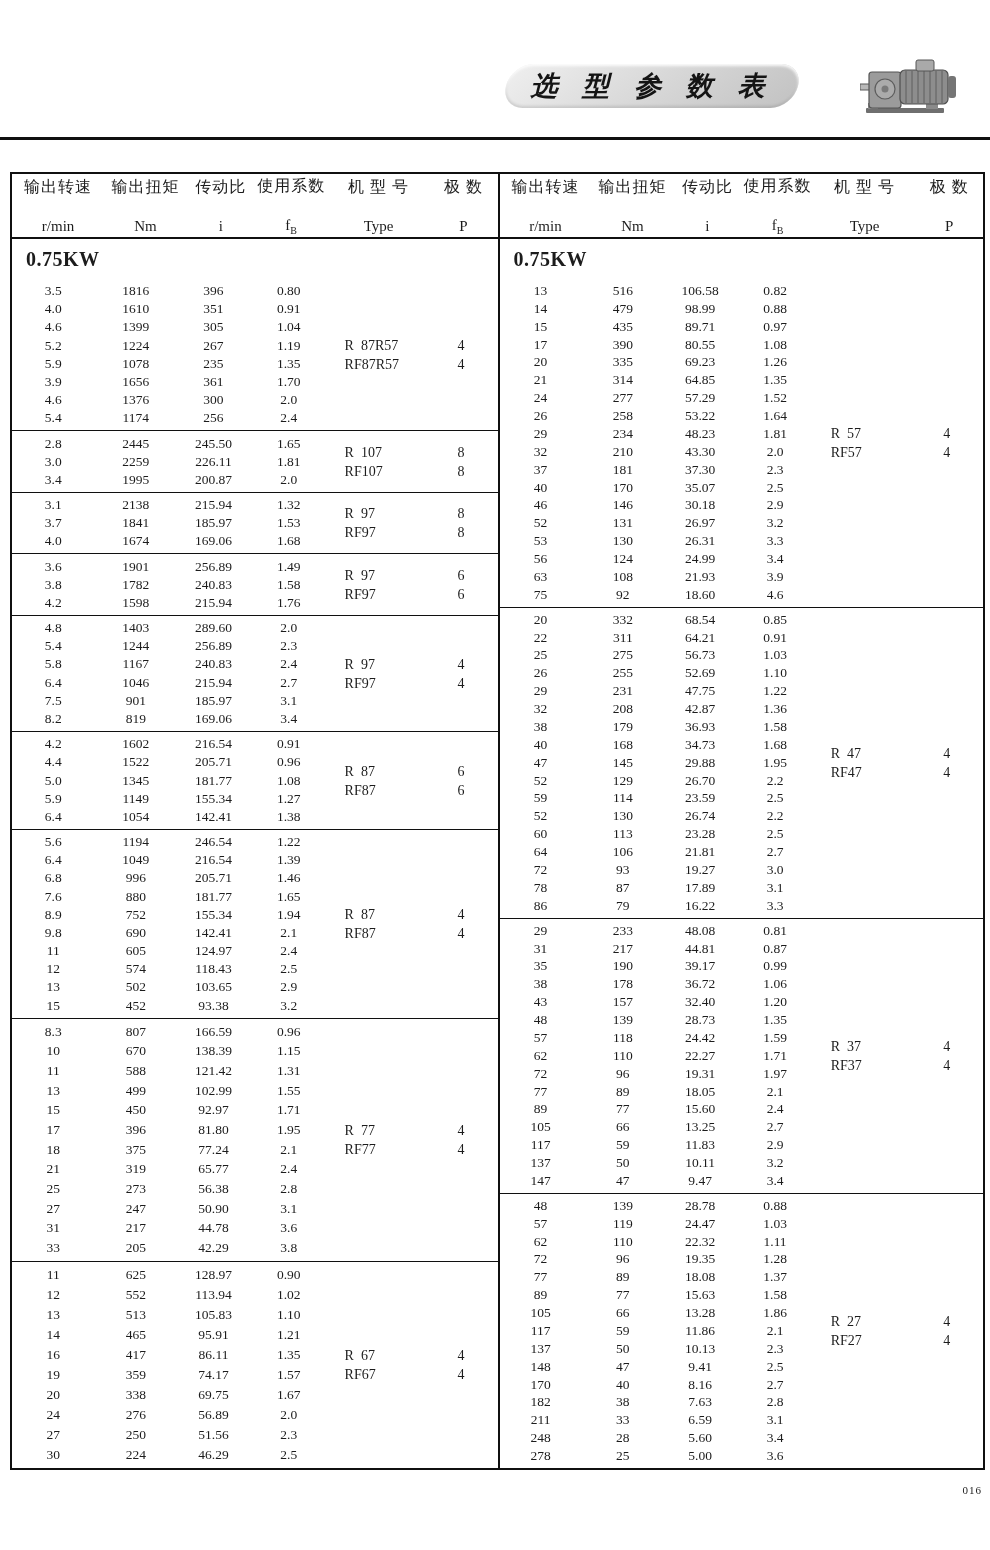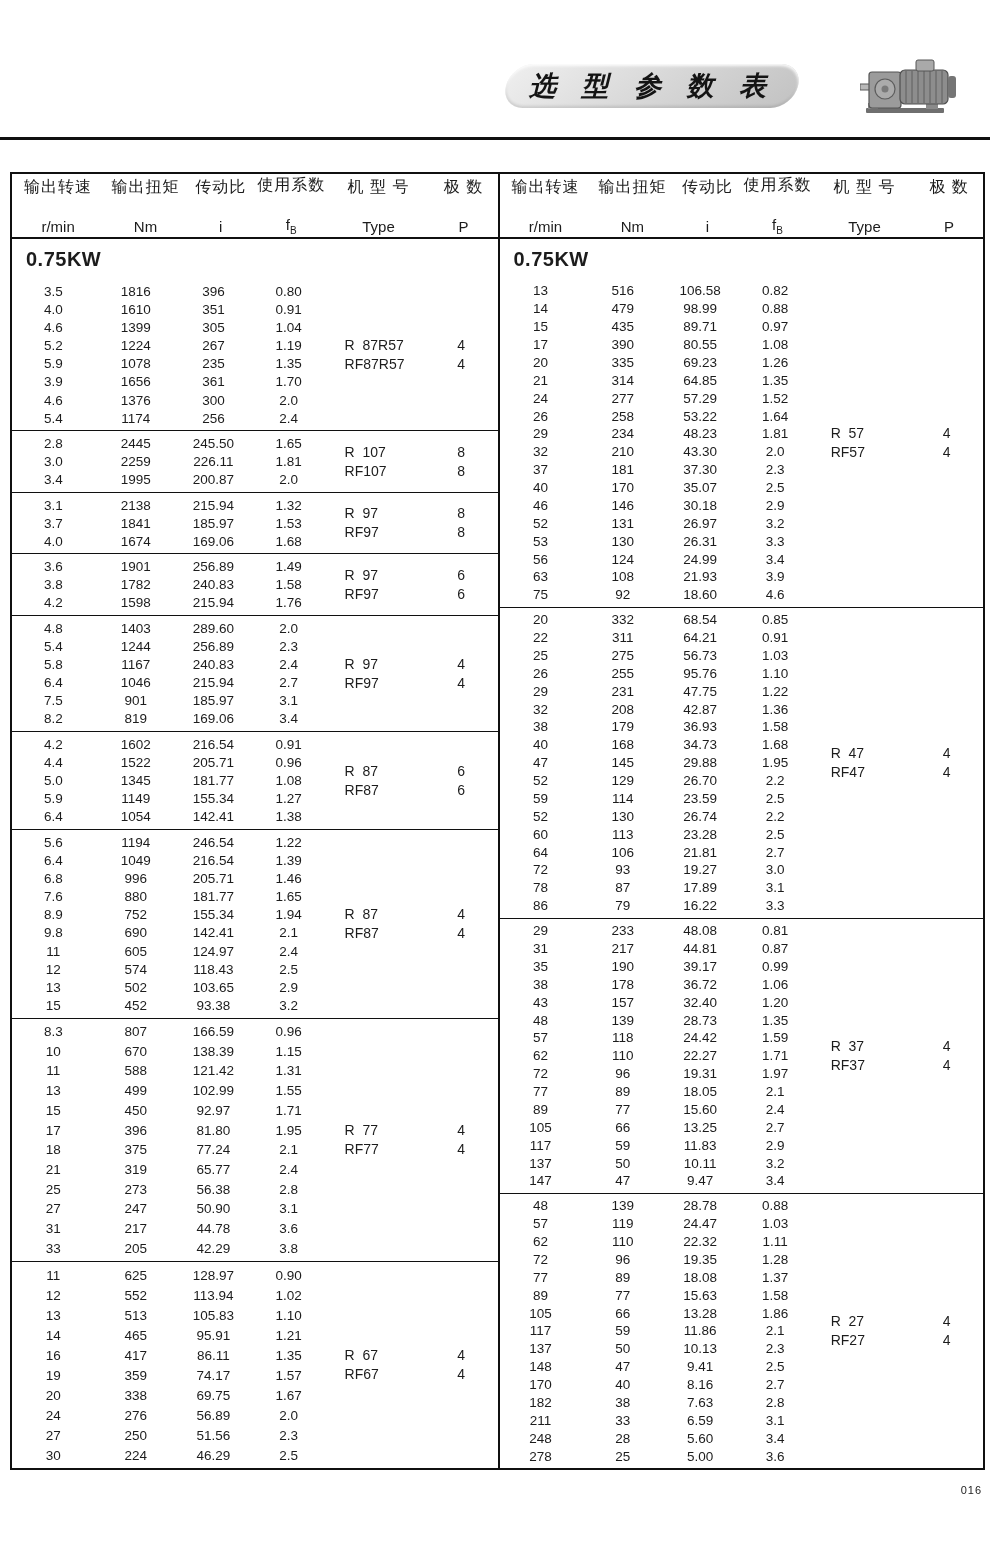--- a/index.html
+++ b/index.html
@@ -1,17 +1,17 @@
 <!DOCTYPE html>
 <html><head>
 <meta charset="utf-8">
 <style>
   html,body{margin:0;padding:0;background:#ffffff;}
   .page{position:relative;width:990px;height:1550px;background:#fff;
-        font-family:Liberation Sans, sans-serif;color:#1c1c1c;overflow:hidden;}
+        font-family:Liberation Serif, serif;color:#1c1c1c;overflow:hidden;}
   .top-rule{position:absolute;left:0;top:137px;width:990px;height:3px;background:#101010;}
   
   .banner{position:absolute;left:506px;top:64px;width:292px;height:44px;
           border-radius:999px;transform:skewX(-14deg);
           background:linear-gradient(135deg,#efefef 0%,#d6d6d6 55%,#c2c2c2 100%);
           box-shadow:inset 0 2px 3px rgba(255,255,255,.9), inset 0 -2px 3px rgba(0,0,0,.12);}
   .banner-text{position:absolute;left:506px;top:64px;width:292px;height:44px;
           display:flex;align-items:center;justify-content:center;
           font-size:27px;font-weight:700;font-style:italic;letter-spacing:9px;color:#141414;}
   .motor{position:absolute;left:860px;top:56px;width:102px;height:62px;}
@@ -679,21 +679,21 @@
             </div>
             <div class="row">
               <span class="c c0">25</span>
               <span class="c c1">275</span>
               <span class="c c2">56.73</span>
               <span class="c c3">1.03</span>
             </div>
             <div class="row">
               <span class="c c0">26</span>
               <span class="c c1">255</span>
-              <span class="c c2">95.76</span>
+              <span class="c c2">52.69</span>
               <span class="c c3">1.10</span>
             </div>
             <div class="row">
               <span class="c c0">29</span>
               <span class="c c1">231</span>
               <span class="c c2">47.75</span>
               <span class="c c3">1.22</span>
             </div>
             <div class="row">
               <span class="c c0">32</span>

